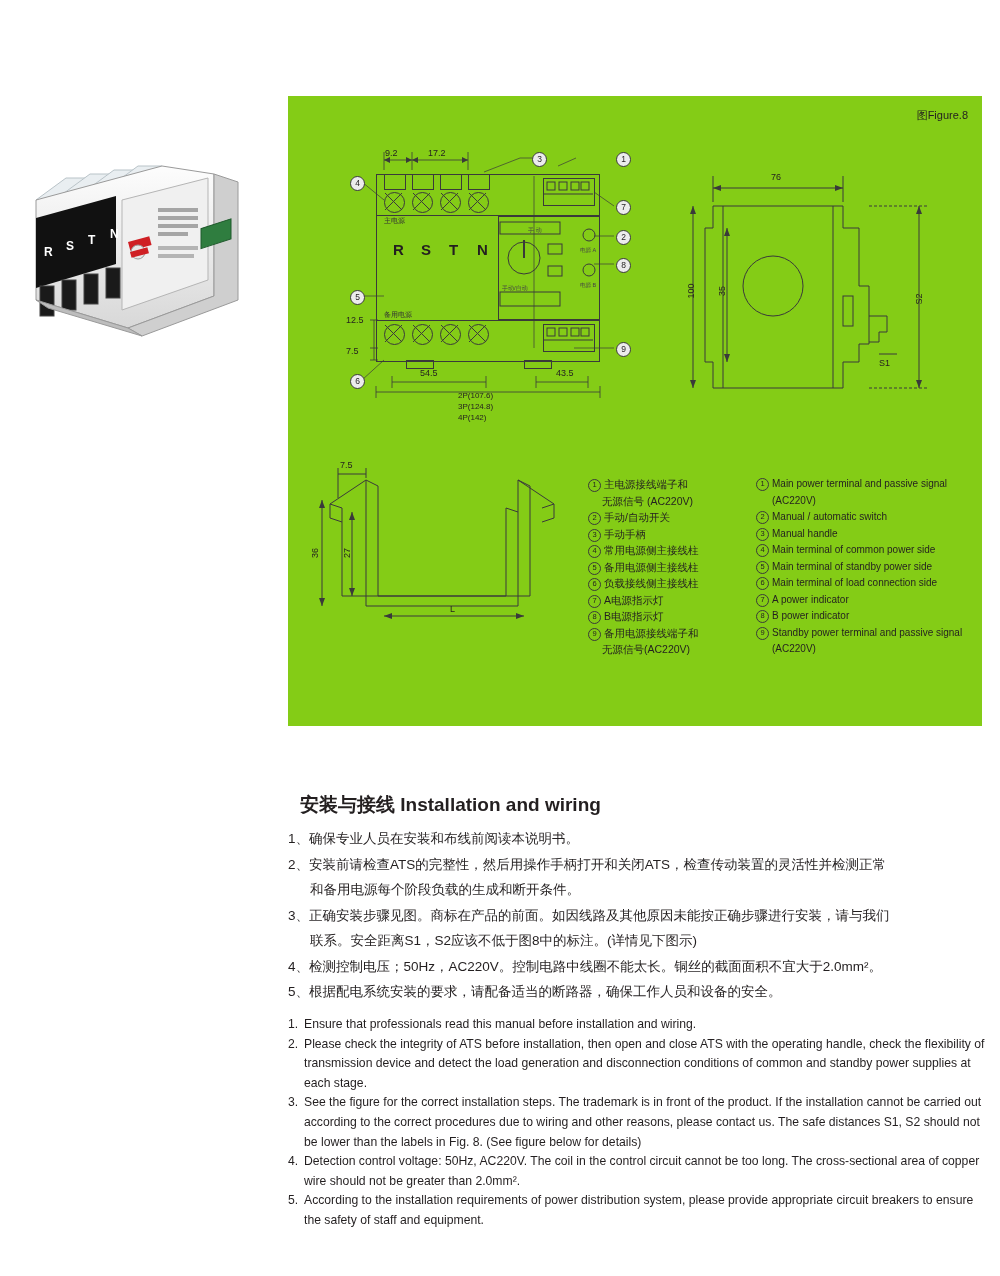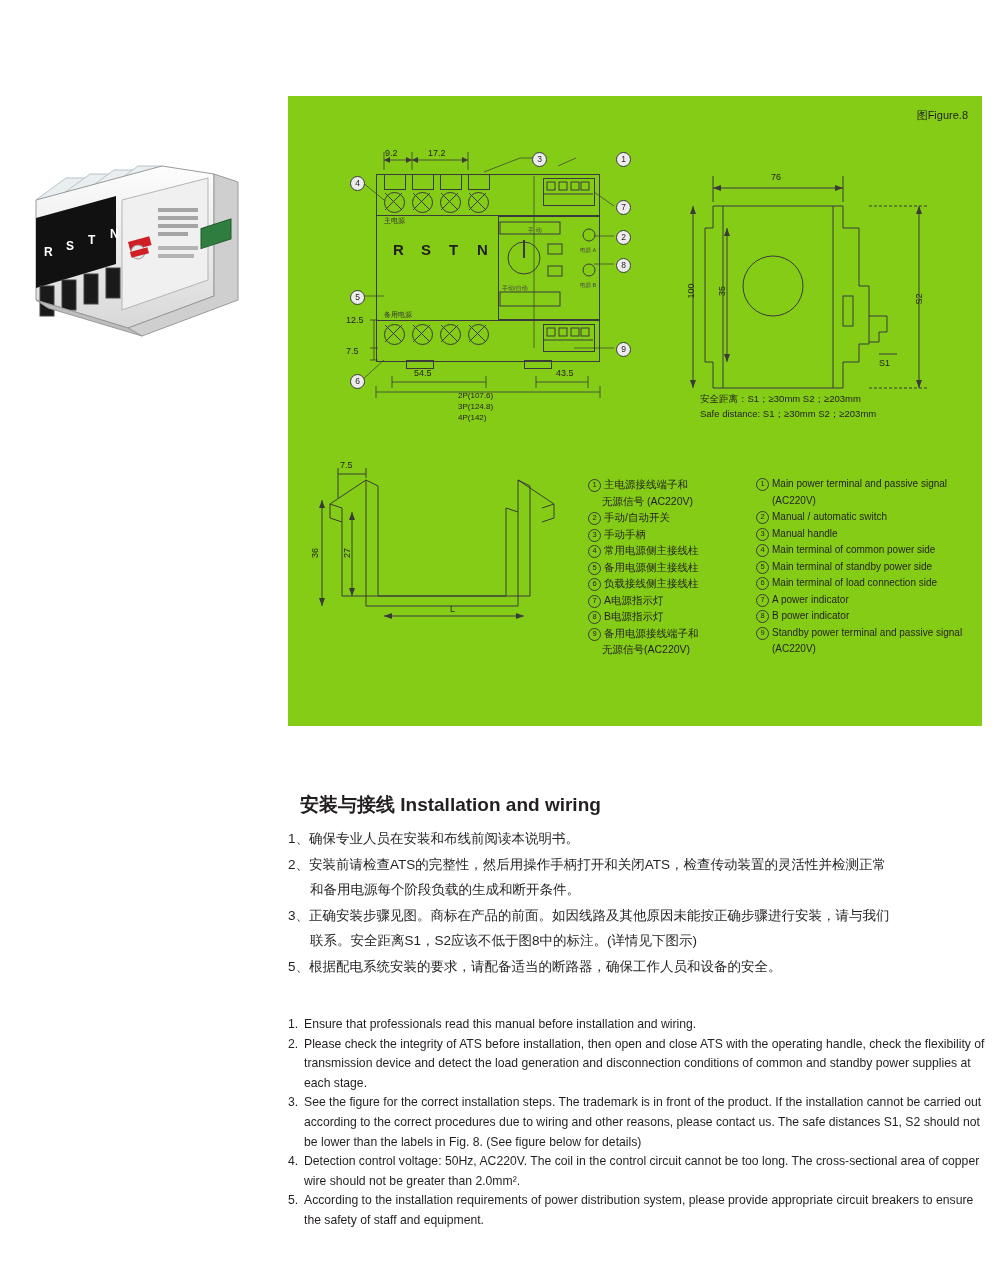--- a/index.html
+++ b/index.html
@@ -250,21 +250,21 @@
       <svg style="position:absolute;left:88px;top:276px;" width="230" height="22">
         <g stroke="#3a3a3a" stroke-width=".8" fill="none">
           <line x1="16" y1="4" x2="16" y2="16"></line>
           <line x1="110" y1="4" x2="110" y2="16"></line>
           <line x1="160" y1="4" x2="160" y2="16"></line>
           <line x1="212" y1="4" x2="212" y2="16"></line>
           <line x1="16" y1="10" x2="110" y2="10"></line>
           <line x1="160" y1="10" x2="212" y2="10"></line>
         </g>
       </svg>
-      <div class="tx9" style="left:126px;top:272px;">54.5</div>
+      <div class="tx9" style="left:132px;top:272px;">54.5</div>
       <div class="tx9" style="left:268px;top:272px;">43.5</div>
 
       <svg style="position:absolute;left:80px;top:288px;" width="240" height="16">
         <g stroke="#3a3a3a" stroke-width=".8" fill="none">
           <line x1="8" y1="2" x2="8" y2="14"></line>
           <line x1="232" y1="2" x2="232" y2="14"></line>
           <line x1="8" y1="8" x2="232" y2="8"></line>
         </g>
       </svg>
       <div class="tx" style="left:170px;top:295px;">2P(107.6)</div>
@@ -333,24 +333,20 @@
           <line x1="196" y1="218" x2="214" y2="218"></line>
         </g>
       </svg>
       <div class="tx9" style="left:88px;top:36px;">76</div>
       <div class="tx9" style="left:0px;top:150px;transform:rotate(-90deg);">100</div>
       <div class="tx9" style="left:34px;top:150px;transform:rotate(-90deg);">35</div>
       <div class="tx9" style="left:230px;top:158px;transform:rotate(-90deg);">S2</div>
       <div class="tx9" style="left:196px;top:222px;">S1</div>
     </div>
 
-    <div class="safe-note" style="left:412px;top:295px;">
-      <span>安全距离：S1；≥30mm    S2；≥203mm</span><br>
-      <span>Safe distance: S1；≥30mm    S2；≥203mm</span>
-    </div>
 
     <div class="dw" style="left:16px;top:360px;width:290px;height:180px;">
       <svg style="position:absolute;left:0;top:0;" width="290" height="180">
         <g stroke="#3a3a3a" stroke-width="1" fill="none">
 
           <path d="M26,48 L62,24 L62,150 L214,150 L214,24 L250,48"></path>
           <path d="M38,52 L38,140 L202,140 L202,52"></path>
           <path d="M26,48 L38,52"></path>
             <path d="M250,48 L238,52"></path>
           <path d="M62,24 L74,30 L74,140"></path>
@@ -411,20 +407,21 @@
   </div>
 
   <div class="sec2-title">安装与接线 Installation and wiring</div>
 
   <div class="cn-list">
     <span class="item">1、确保专业人员在安装和布线前阅读本说明书。</span>
     <span class="item">2、安装前请检查ATS的完整性，然后用操作手柄打开和关闭ATS，检查传动装置的灵活性并检测正常</span>
     <span class="ind">和备用电源每个阶段负载的生成和断开条件。</span>
     <span class="item">3、正确安装步骤见图。商标在产品的前面。如因线路及其他原因未能按正确步骤进行安装，请与我们</span>
     <span class="ind">联系。安全距离S1，S2应该不低于图8中的标注。(详情见下图示)</span>
+    <span class="item">4、检测控制电压；50Hz，AC220V。控制电路中线圈不能太长。铜丝的截面面积不宜大于2.0mm²。</span>
     <span class="item">5、根据配电系统安装的要求，请配备适当的断路器，确保工作人员和设备的安全。</span>
   </div>
 
   <div class="en-list">
     <div class="row">
       <div class="num">1.</div>
       <div class="txt">Ensure that professionals read this manual before installation and wiring.</div>
     </div>
     <div class="row">
       <div class="num">2.</div>

